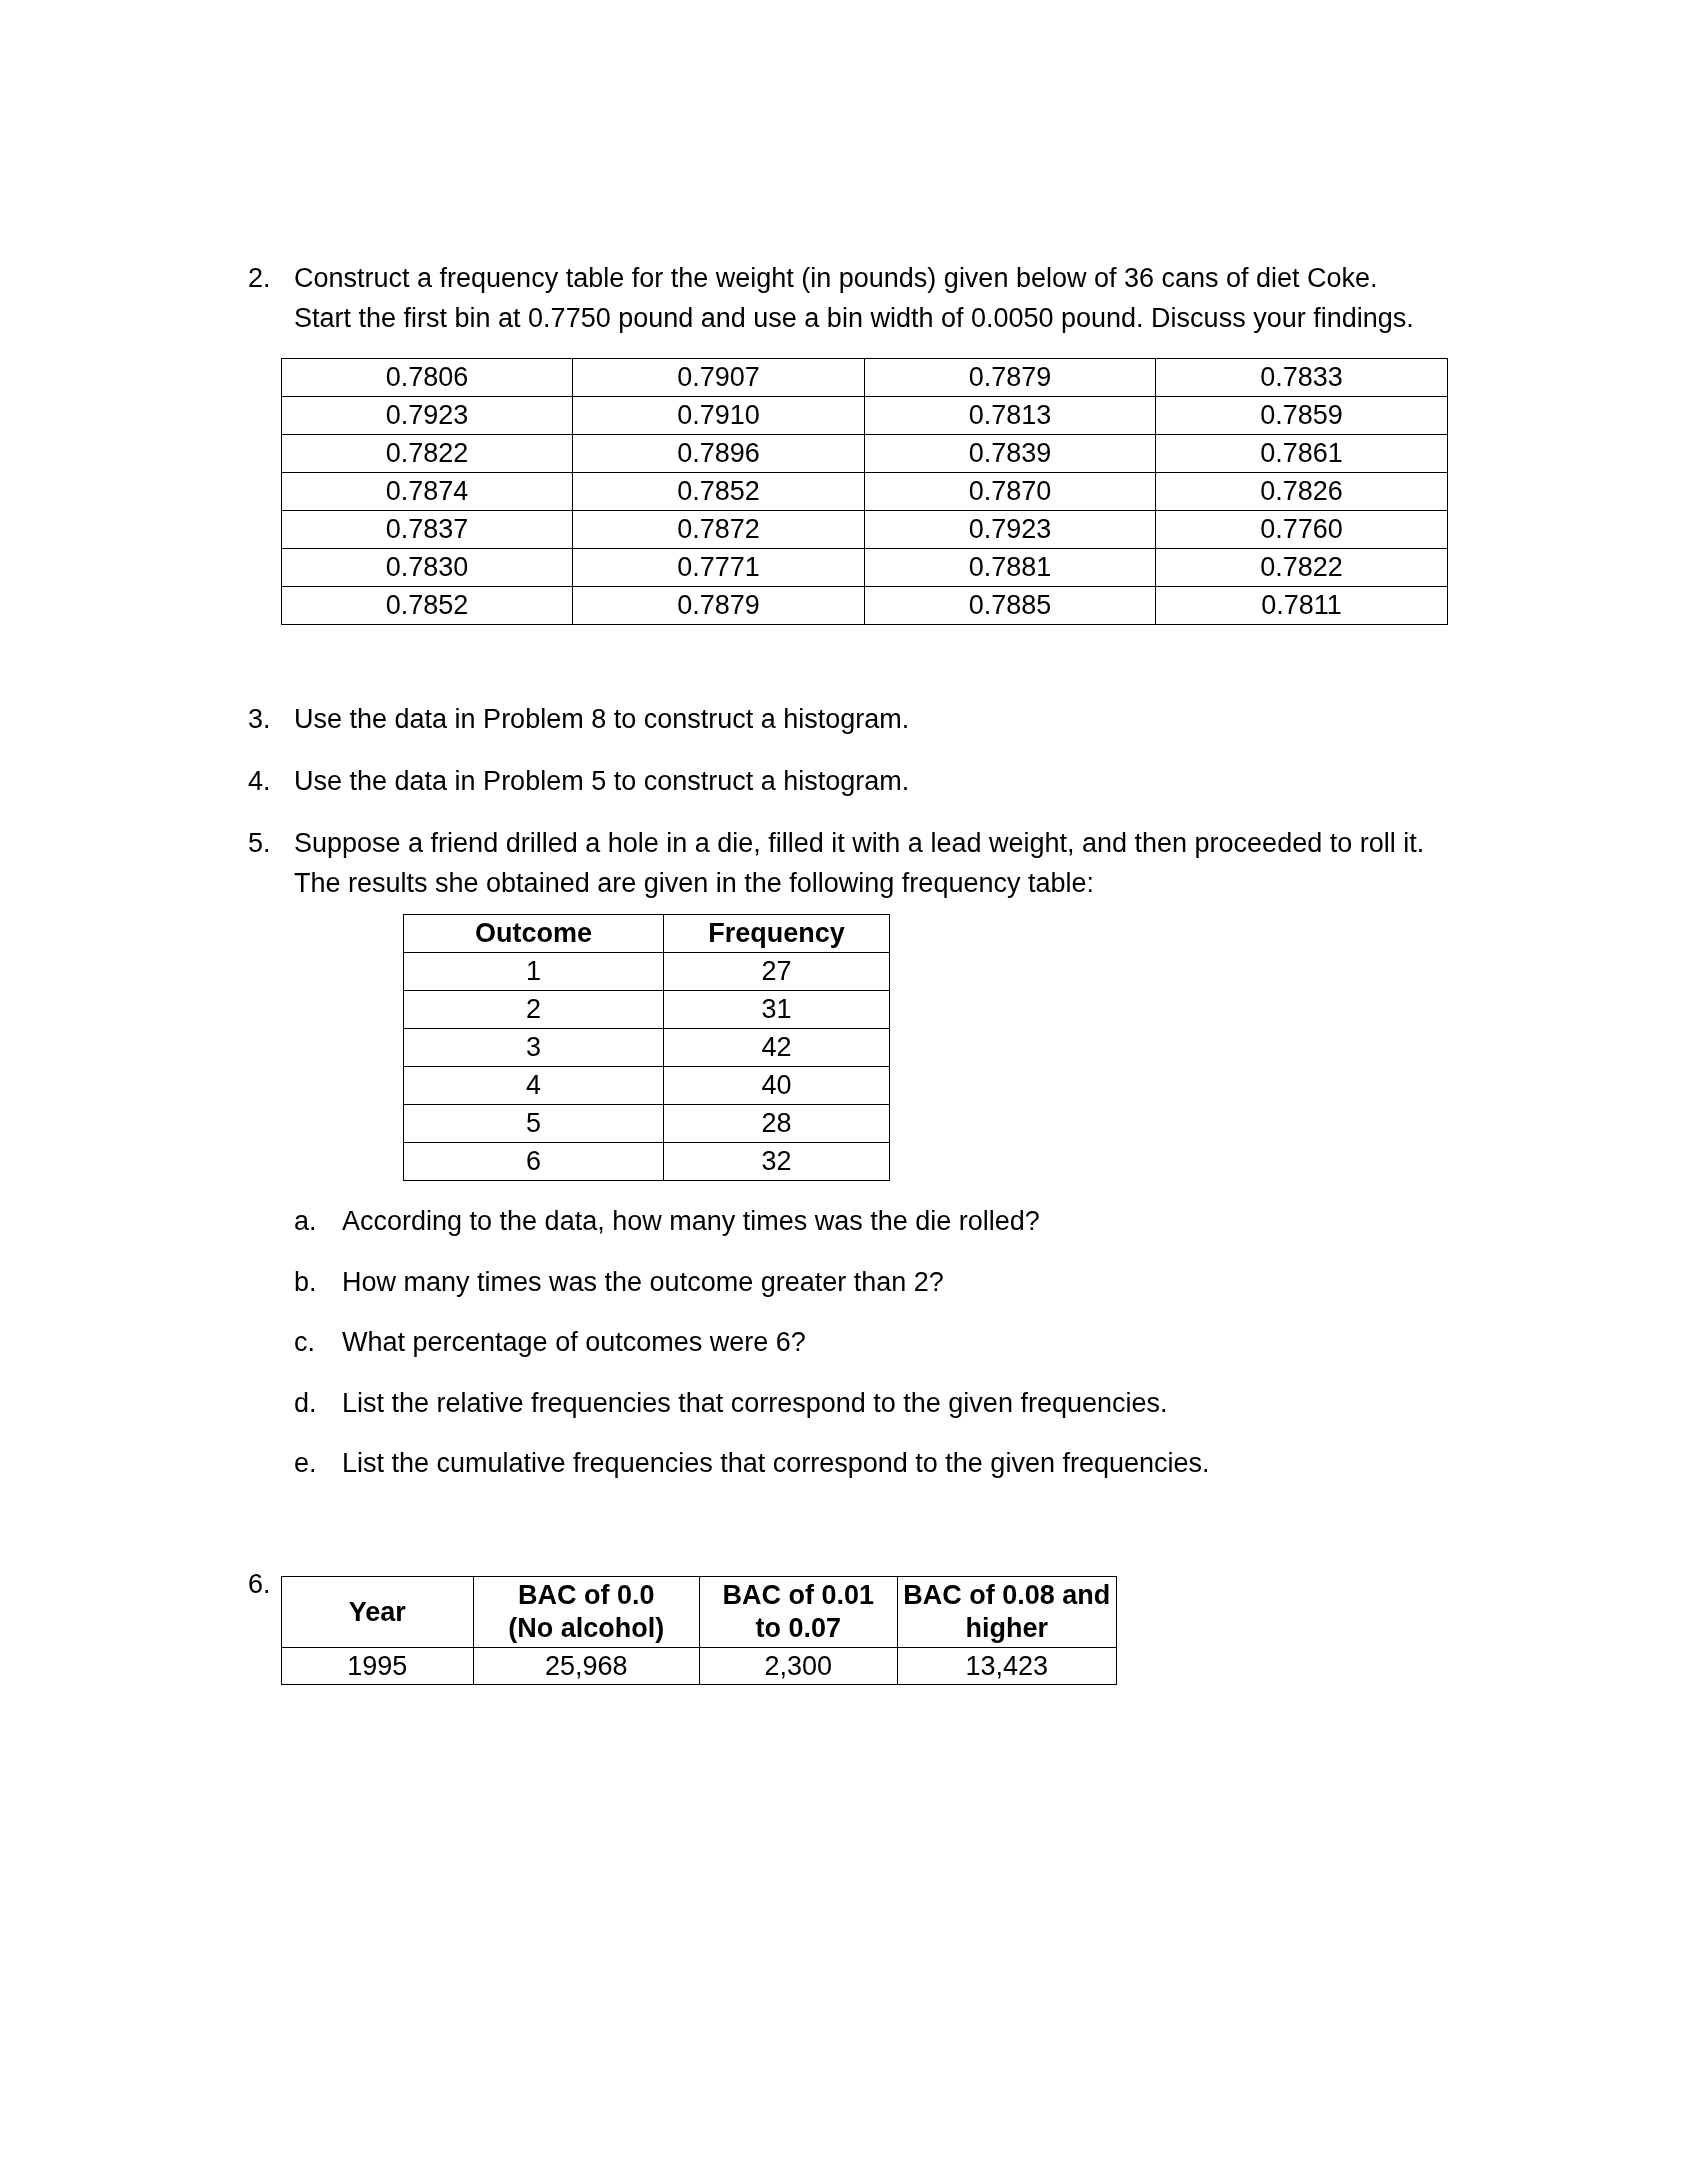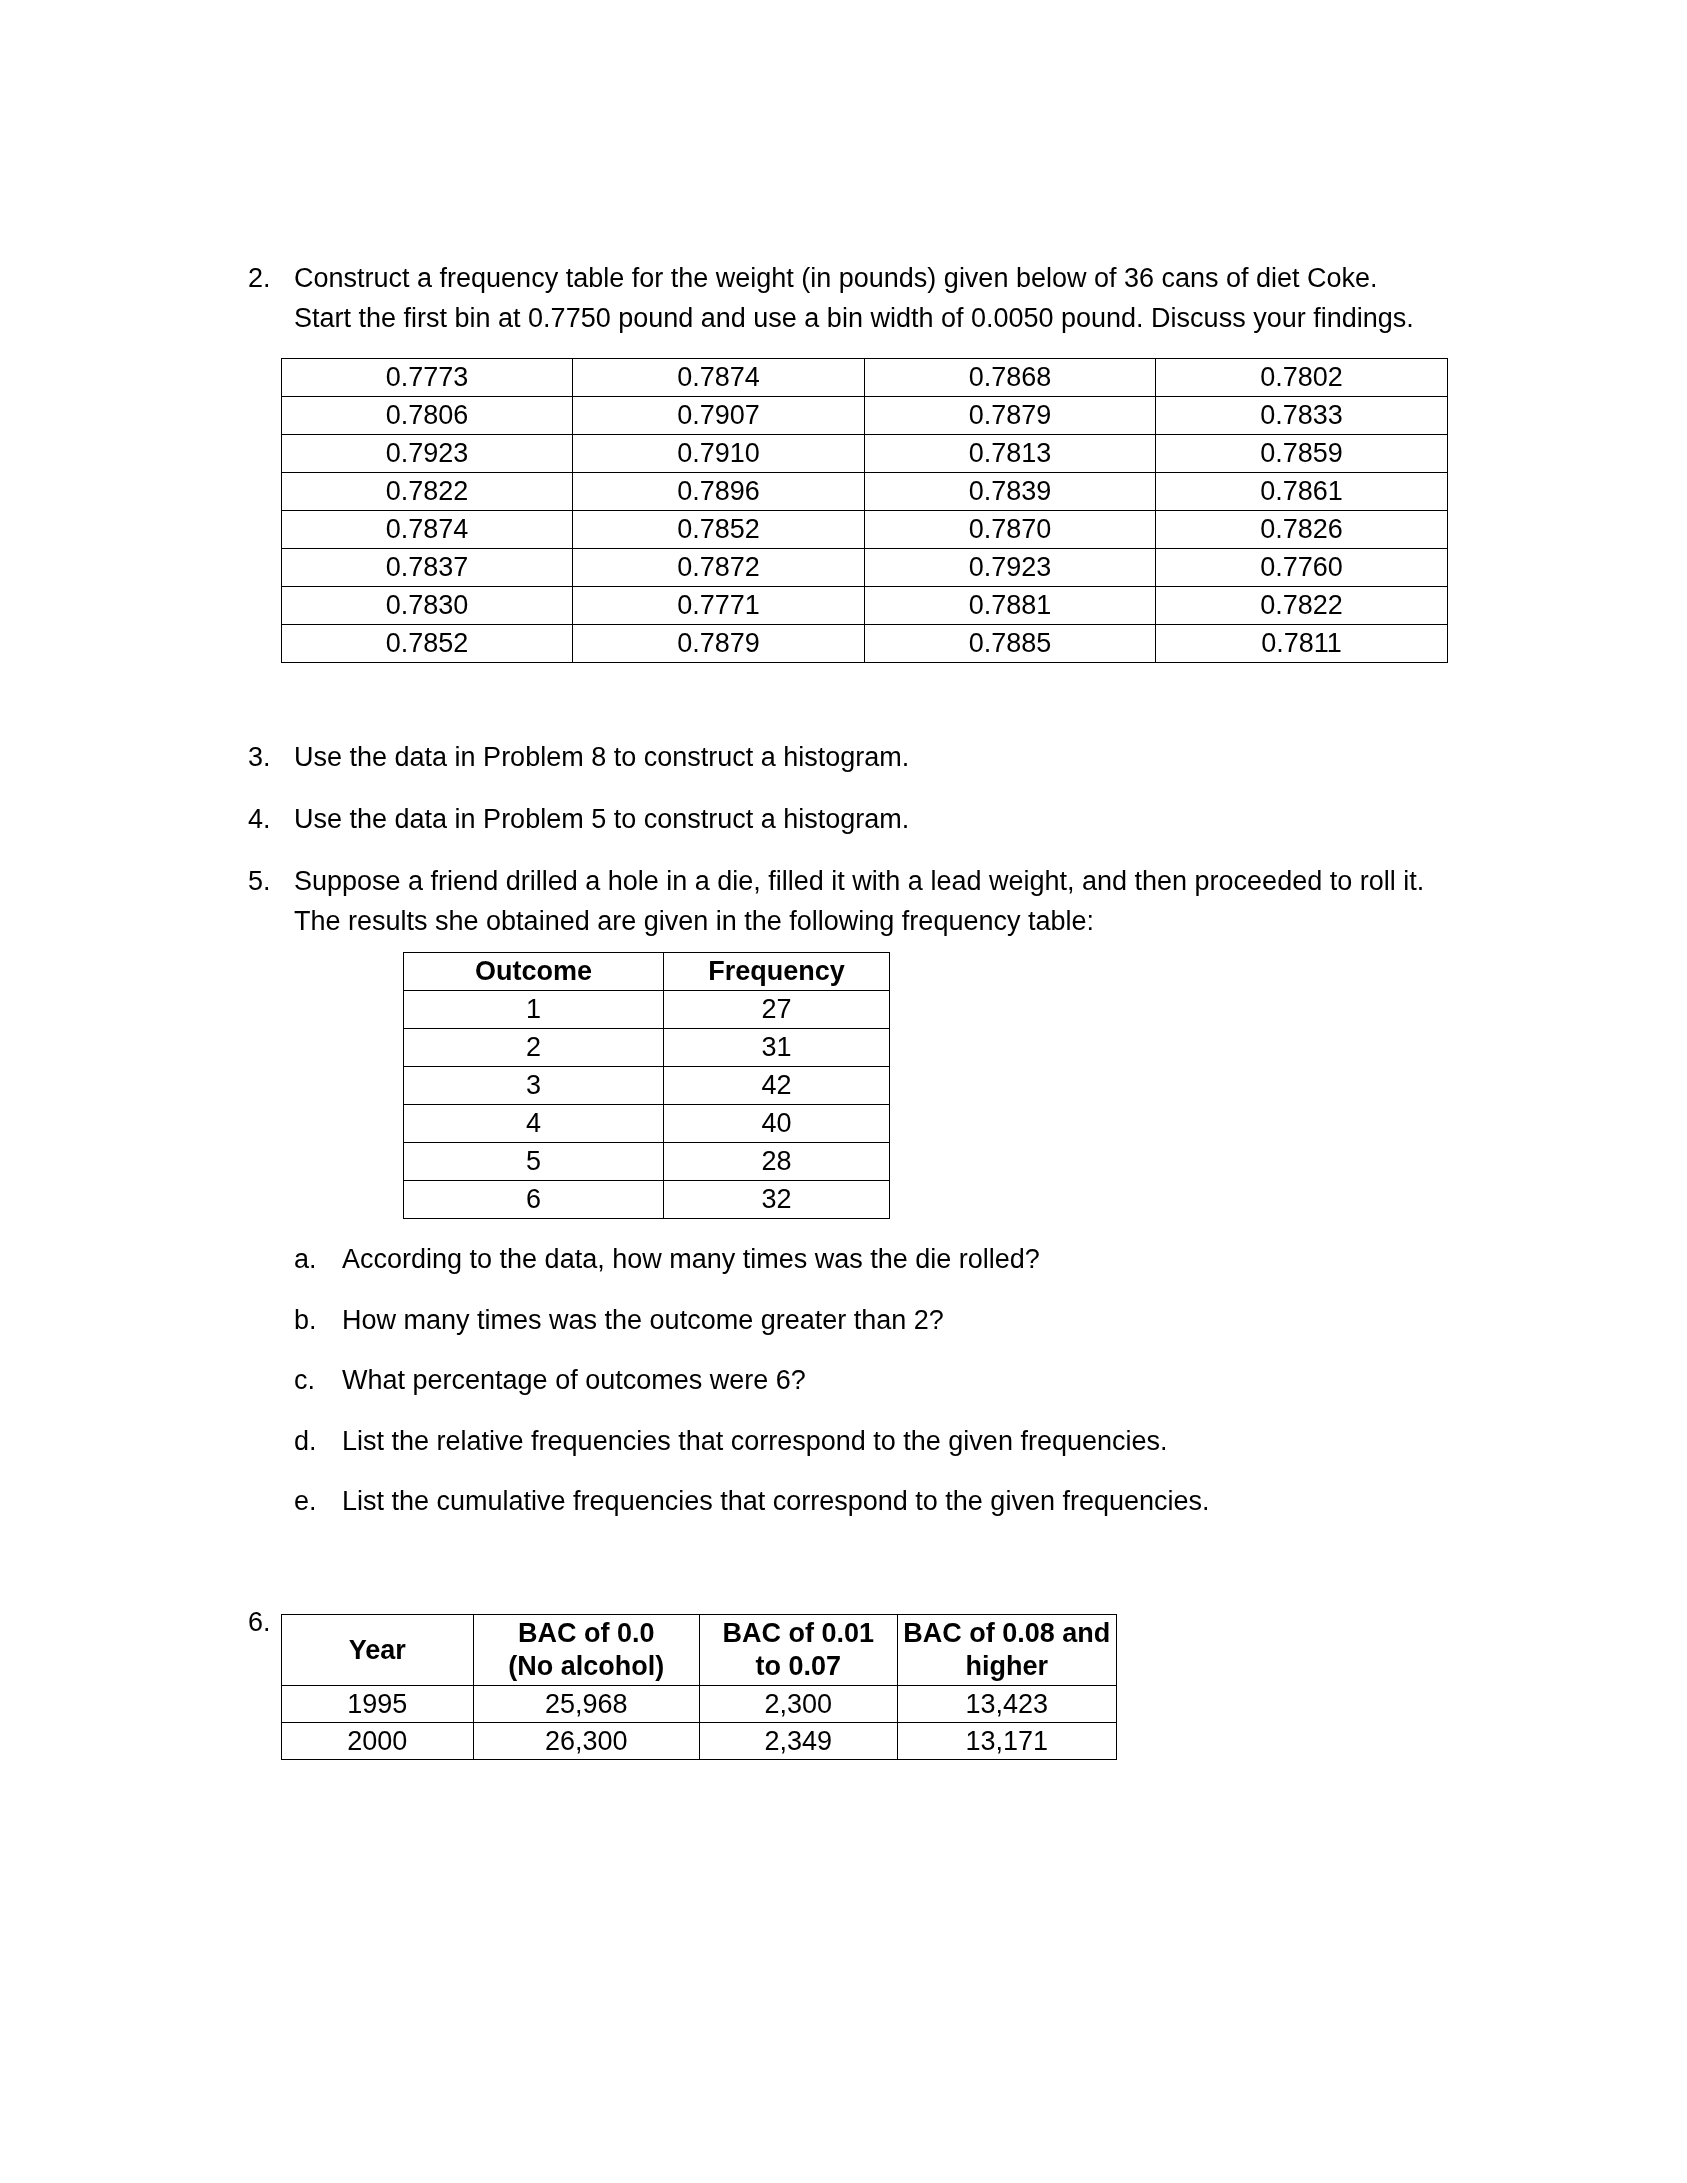--- a/index.html
+++ b/index.html
@@ -64,26 +64,20 @@
 
 <div class="page">
 
   <div class="problem">
     <div class="pnum">2.</div>
     <div class="pbody">
       <p class="ptext">Construct a frequency table for the weight (in pounds) given below of 36 cans of diet Coke. Start the first bin at 0.7750 pound and use a bin width of 0.0050 pound. Discuss your findings.</p>
       <table class="weights-table">
         <tbody>
             <tr>
-              <td>0.7773</td>
-              <td>0.7874</td>
-              <td>0.7868</td>
-              <td>0.7802</td>
-            </tr>
-            <tr>
               <td>0.7806</td>
               <td>0.7907</td>
               <td>0.7879</td>
               <td>0.7833</td>
             </tr>
             <tr>
               <td>0.7923</td>
               <td>0.7910</td>
               <td>0.7813</td>
               <td>0.7859</td>
@@ -228,25 +222,19 @@
 higher</th>
             </tr>
           </thead>
         <tbody>
             <tr>
               <td>1995</td>
               <td>25,968</td>
               <td>2,300</td>
               <td>13,423</td>
             </tr>
-            <tr>
-              <td>2000</td>
-              <td>26,300</td>
-              <td>2,349</td>
-              <td>13,171</td>
-            </tr>
           </tbody>
       </table>
     </div>
   </div>
 
 </div>
 
 
 </body></html>

